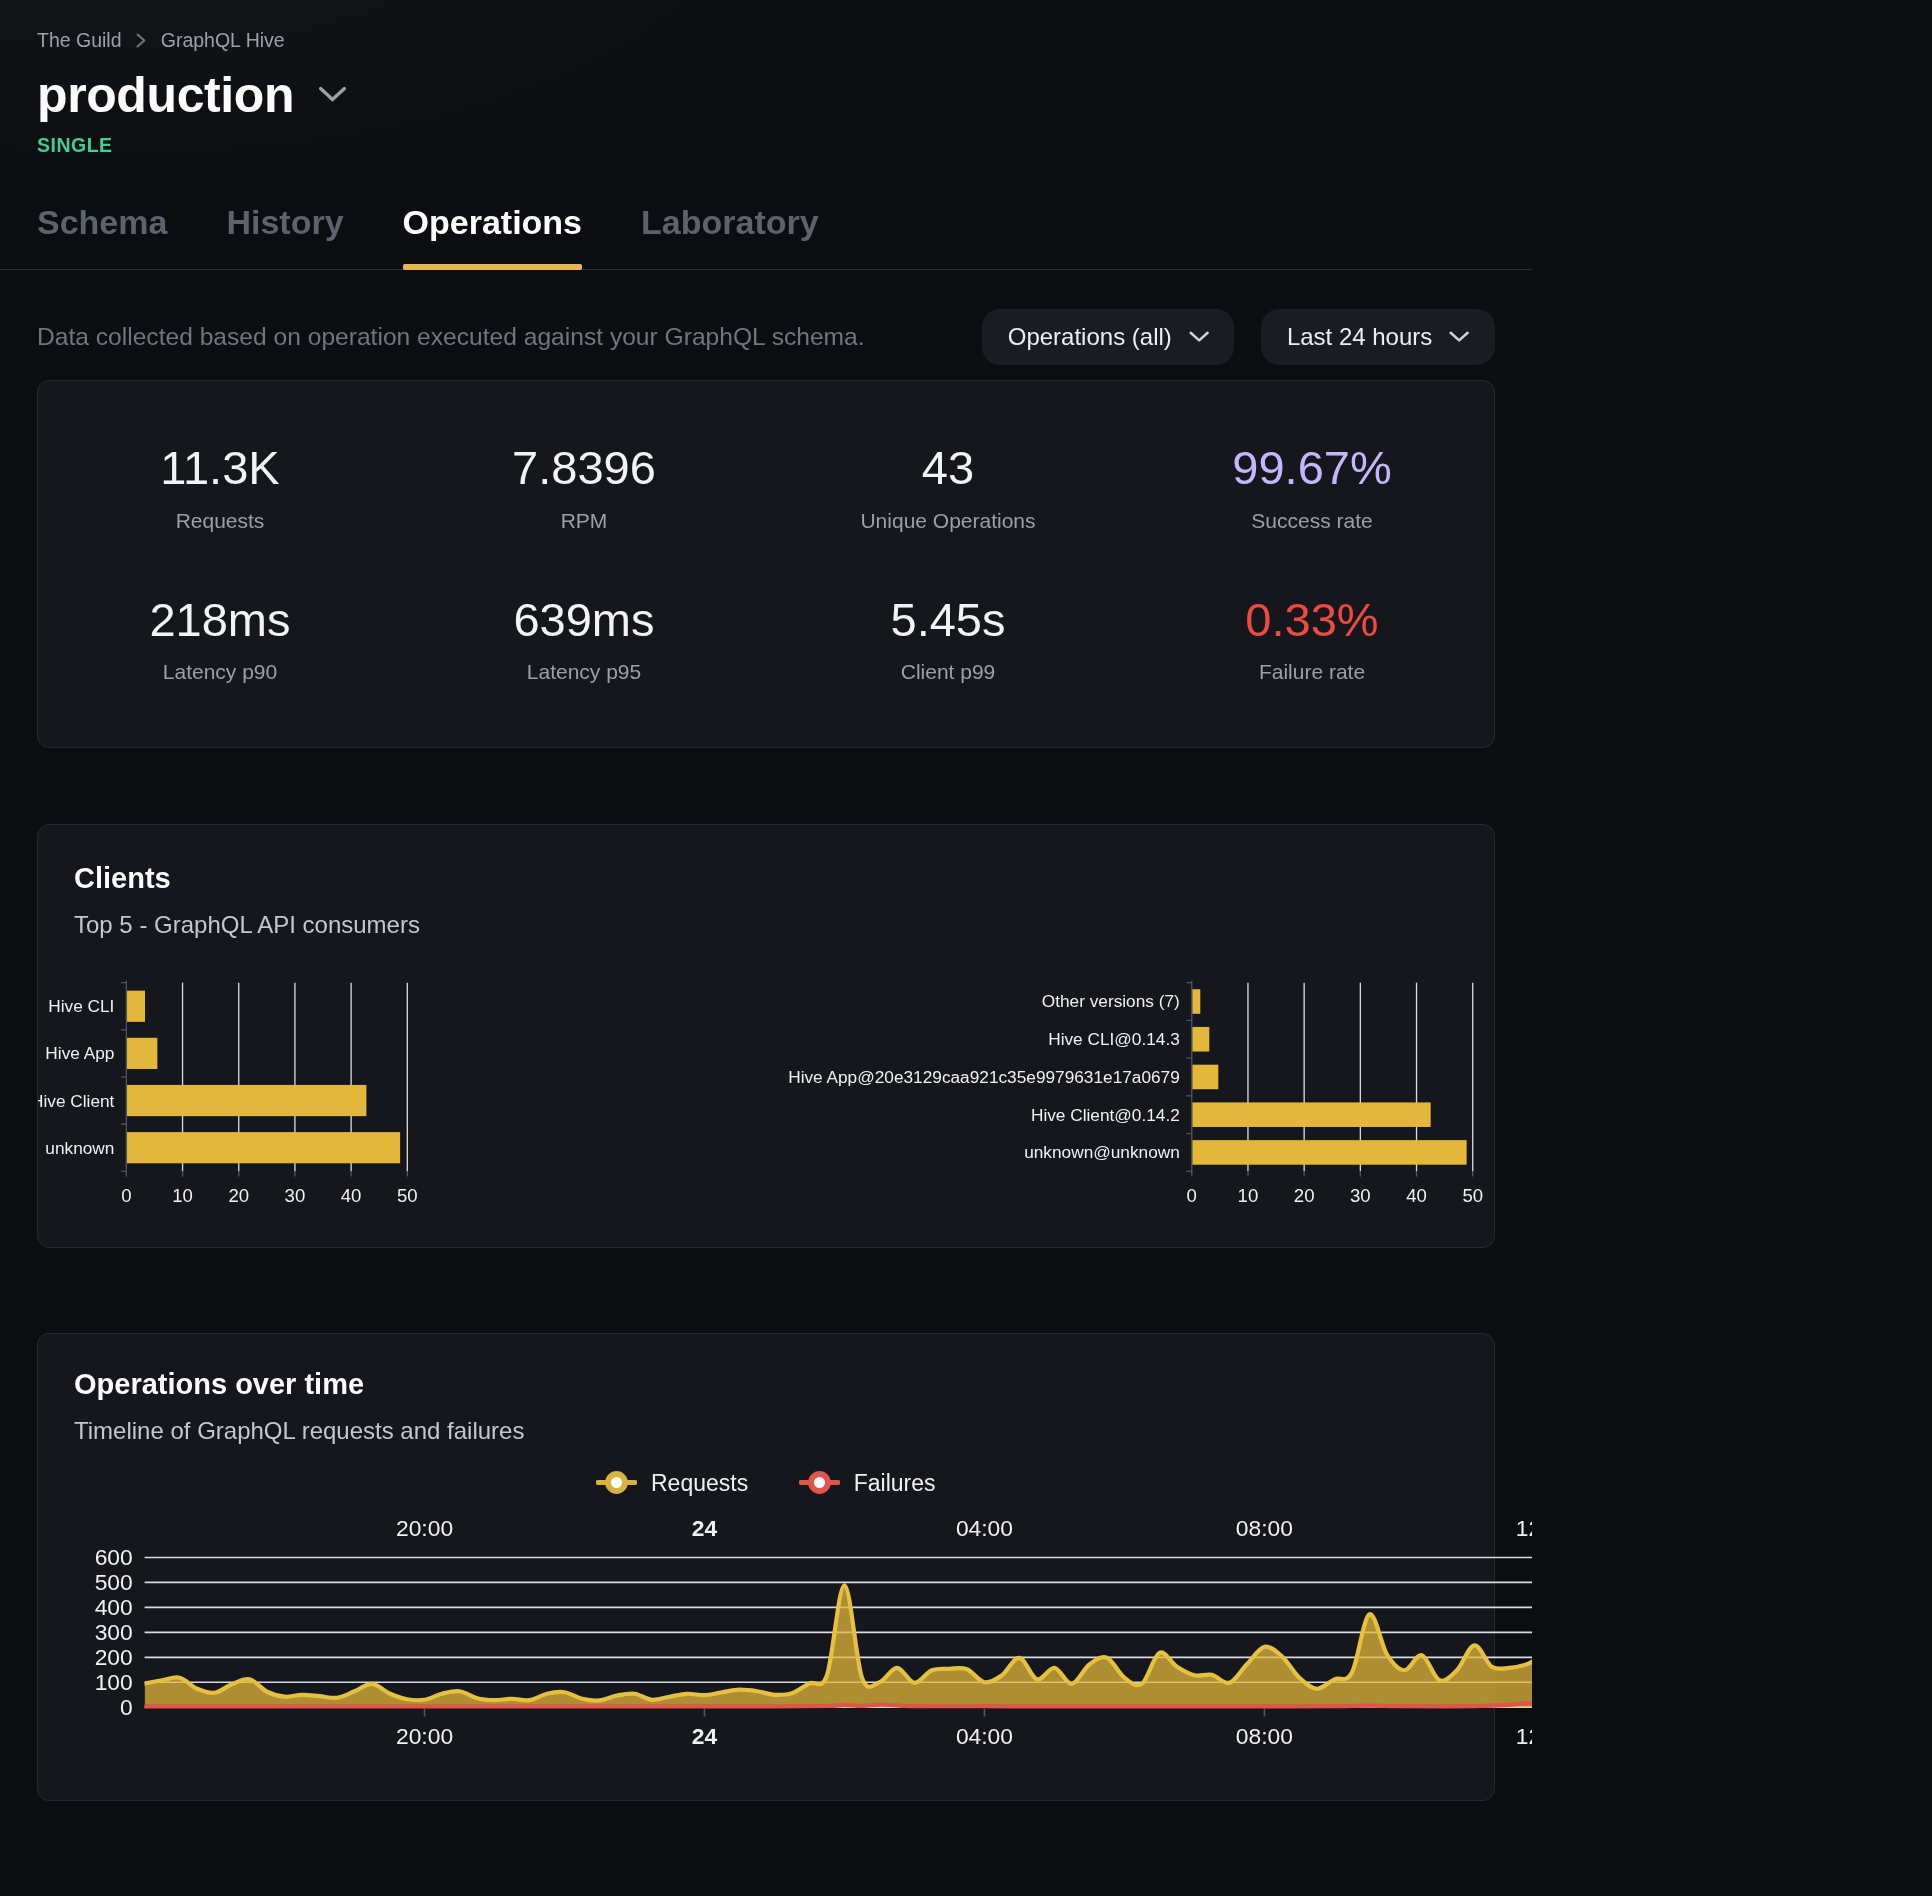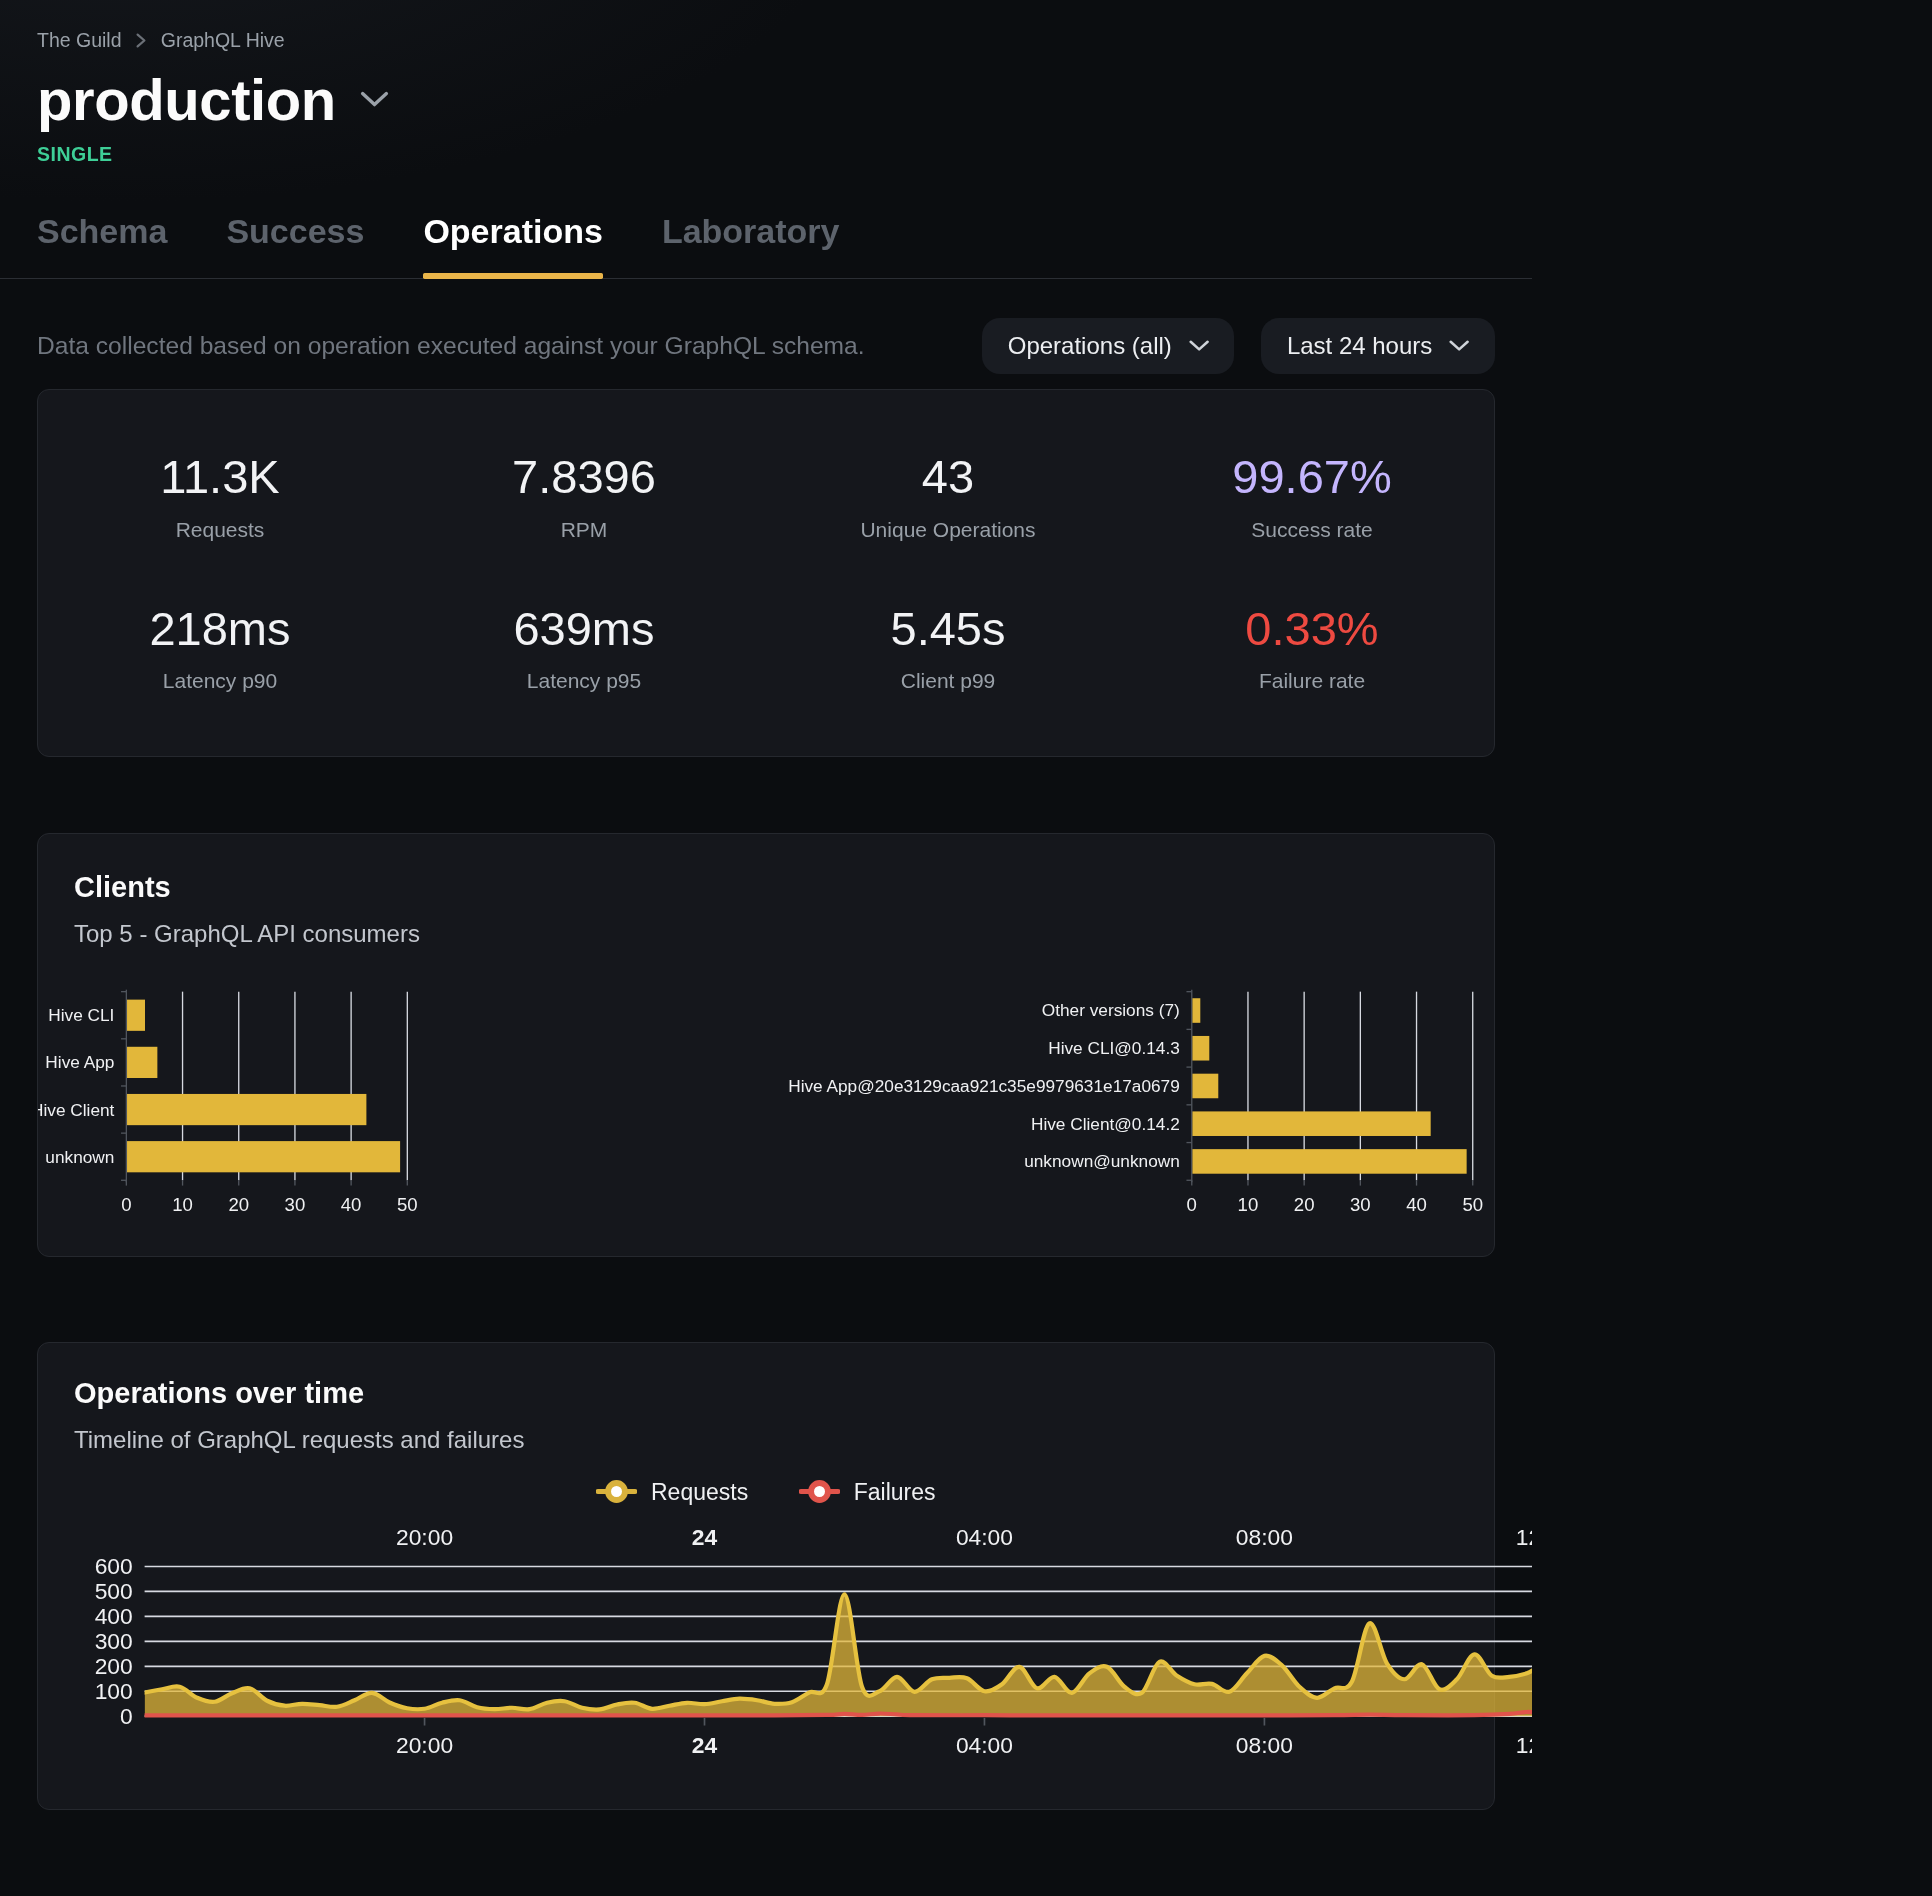--- a/index.html
+++ b/index.html
@@ -7,21 +7,21 @@
   body { font-family:"Liberation Sans", sans-serif; color:#fff; }
   .page { width:1532px; height:1897px; position:relative; overflow:hidden;
           background: radial-gradient(1187px 509px at 8% -6%, #15181d 0%, #0b0d10 62%); }
 
   
   .header { padding:29px 37px 0; }
   .breadcrumb { display:flex; align-items:center; gap:13.6px; font-size:19.5px; color:#9aa1a9; }
   .crumb { cursor:pointer; }
   .crumb-sep { display:flex; align-items:center; color:#6b7077; }
   .title-row { margin-top:13.6px; display:flex; align-items:center; gap:24px; cursor:pointer; width:max-content; }
-  .title { font-size:58px; font-weight:bold; letter-spacing:-0.4px; color:#fbfbfb; }
+  .title { font-size:50px; font-weight:bold; letter-spacing:-0.4px; color:#fbfbfb; }
   .badge { margin-top:10.2px; font-size:19.5px; font-weight:bold; color:#3ecf97; letter-spacing:0.5px; }
 
   
   .tabs { margin-top:46px; padding:0 37px; border-bottom:1.7px solid #2b2e34; display:flex; gap:59px; }
   .tab { position:relative; font-size:34px; font-weight:bold; color:#5d636c; padding-bottom:27px; cursor:pointer; }
   .tab.active { color:#ffffff; }
   .tab-underline { position:absolute; left:0; right:0; bottom:-1.7px; height:6.8px; border-radius:1.7px; }
 
   
   .toolbar { margin-top:39px; padding:0 37px; display:flex; align-items:center; justify-content:space-between; }
@@ -71,21 +71,21 @@
       <span class="title">production</span>
       <svg width="29" height="17" viewBox="0 0 34 20">
         <path d="M3 3 L17 16 L31 3" fill="none" stroke="#9aa1a9" stroke-width="4" stroke-linecap="round" stroke-linejoin="round"></path>
       </svg>
     </div>
     <div class="badge">SINGLE</div>
   </div>
 
   <div class="tabs">
       <div class="tab">Schema</div>
-      <div class="tab">Success</div>
+      <div class="tab">History</div>
       <div class="tab active">Operations<div class="tab-underline" style="background:#eab54a"></div></div>
       <div class="tab">Laboratory</div>
     </div>
 
   <div class="toolbar">
     <div class="desc">Data collected based on operation executed against your GraphQL schema.</div>
     <div class="filters">
         <div class="filter-btn">
           <span>Operations (all)</span>
           <span>

